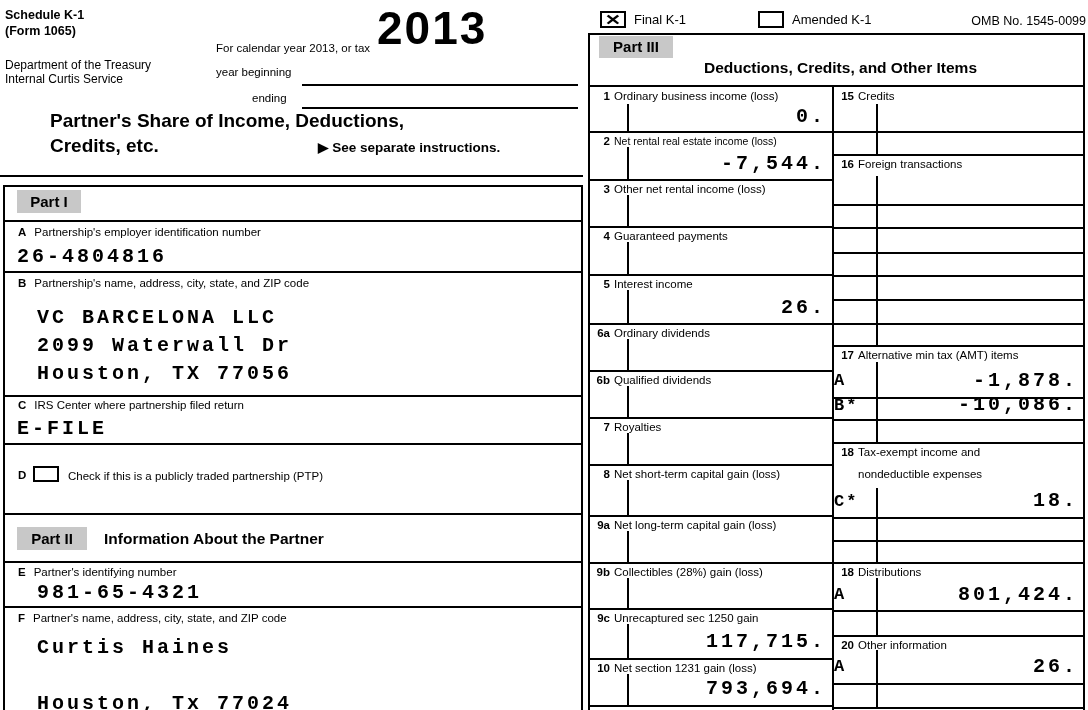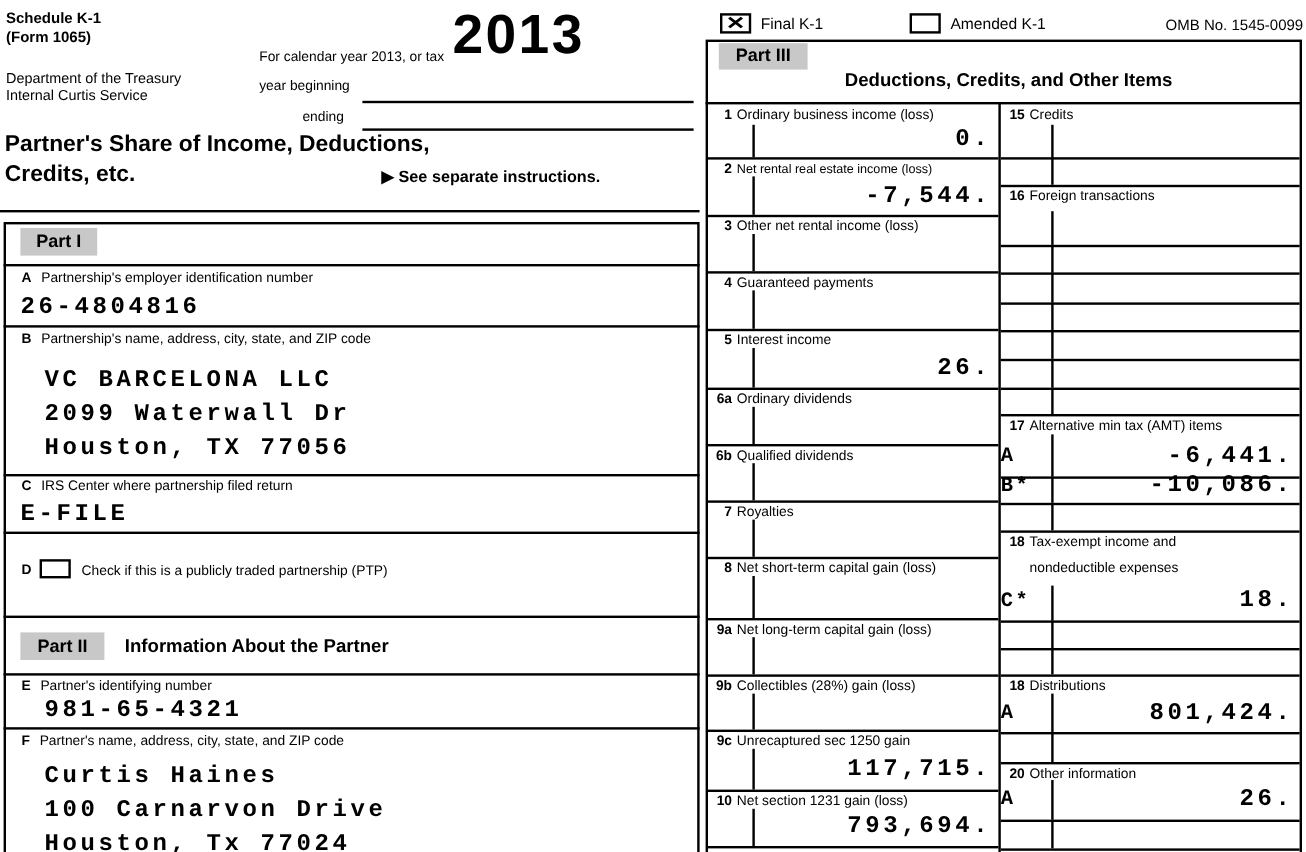--- a/index.html
+++ b/index.html
@@ -6,21 +6,21 @@
   #canvas{position:relative;width:1088px;height:710px;background:#fff;color:#000;
           font-family:"Liberation Sans",sans-serif;font-size:11.5px;overflow:hidden;}
   .t{position:absolute;white-space:nowrap;line-height:1.15;}
   .hl{position:absolute;height:2px;background:#000;}
   .vl{position:absolute;width:2px;background:#000;}
   .box{position:absolute;border:2px solid #000;box-sizing:border-box;}
   .mono{font-family:"Liberation Mono","DejaVu Sans Mono",monospace;font-weight:bold;}
   .vbig{font-size:20px;letter-spacing:3px;}
   .code{font-size:17px;letter-spacing:2px;}
   .rt{text-align:right;}
-  .h1{font-size:19px;font-weight:bold;}
+  .h1{font-size:19px;font-weight:bold;margin-left:46px;}
   .h2{font-size:12.5px;font-weight:bold;line-height:1.2;}
   .dept{font-size:12px;}
   .small{font-size:11.5px;}
   .l11{font-size:11.5px;}
   .l10{font-size:10.5px;}
   .bnum{display:inline-block;width:18px;text-align:right;margin-right:4px;font-weight:bold;font-size:11.5px;}
   .letter{font-weight:bold;font-size:11.5px;margin-right:8px;}
   .part-badge{position:absolute;background:#c8c8c8;font-weight:bold;font-size:15px;text-align:center;}
   .sec-title{font-weight:bold;font-size:15.5px;}
   .year{font-size:46px;font-weight:bold;letter-spacing:2px;}
@@ -96,21 +96,20 @@
 
   <div class="t" style="left:18px;top:566px">
     <span class="letter">E</span><span class="l11">Partner's identifying number</span>
   </div>
   <div class="t mono vbig" style="left:37px;top:581px">981-65-4321</div>
 
   <div class="t" style="left:18px;top:612px">
     <span class="letter">F</span><span class="l11">Partner's name, address, city, state, and ZIP code</span>
   </div>
   <div class="t mono vbig" style="left:37px;top:636px">Curtis Haines</div>
-  <div class="t mono vbig" style="left:37px;top:664px">100 Carnarvon Drive</div>
   <div class="t mono vbig" style="left:37px;top:692px">Houston, Tx 77024</div>
 
   <div class="box" style="left:588px;top:33px;width:497px;height:685px"></div>
   <div class="part-badge" style="left:599px;top:36px;width:74px;height:22px;line-height:22px">Part III</div>
   <div class="t sec-title rt" style="left:600px;top:59px;width:481px;text-align:center">Deductions, Credits, and Other Items</div>
   <i class="hl" style="left:588px;top:85px;width:497px"></i>
   <i class="vl" style="left:832px;top:85px;height:625px"></i>
 
   <i class="hl" style="left:590px;top:131px;width:242px"></i>
   <i class="hl" style="left:590px;top:179px;width:242px"></i>
@@ -202,21 +201,21 @@
 
   <div class="t" style="left:834px;top:90px"><span class="bnum" style="width:20px">15</span><span class="l11">Credits</span></div>
   <div class="t" style="left:834px;top:158px"><span class="bnum" style="width:20px">16</span><span class="l11">Foreign transactions</span></div>
   <div class="t" style="left:834px;top:349px"><span class="bnum" style="width:20px">17</span><span class="l11">Alternative min tax (AMT) items</span></div>
   <div class="t" style="left:834px;top:446px"><span class="bnum" style="width:20px">18</span><span class="l11">Tax-exempt income and</span></div>
   <div class="t l11" style="left:858px;top:468px">nondeductible expenses</div>
   <div class="t" style="left:834px;top:566px"><span class="bnum" style="width:20px">18</span><span class="l11">Distributions</span></div>
   <div class="t" style="left:834px;top:639px"><span class="bnum" style="width:20px">20</span><span class="l11">Other information</span></div>
 
   <div class="t mono code" style="left:834px;top:371px">A</div>
-  <div class="t mono vbig rt" style="left:880px;top:369px;width:198px">-6,441.</div>
+  <div class="t mono vbig rt" style="left:880px;top:369px;width:198px">-1,878.</div>
   <div class="t mono code" style="left:834px;top:396px">B*</div>
   <div class="t mono vbig rt" style="left:880px;top:393px;width:198px">-10,086.</div>
   <div class="t mono code" style="left:834px;top:492px">C*</div>
   <div class="t mono vbig rt" style="left:880px;top:489px;width:198px">18.</div>
   <div class="t mono code" style="left:834px;top:585px">A</div>
   <div class="t mono vbig rt" style="left:880px;top:583px;width:198px">801,424.</div>
   <div class="t mono code" style="left:834px;top:657px">A</div>
   <div class="t mono vbig rt" style="left:880px;top:655px;width:198px">26.</div>
 
 </div>

